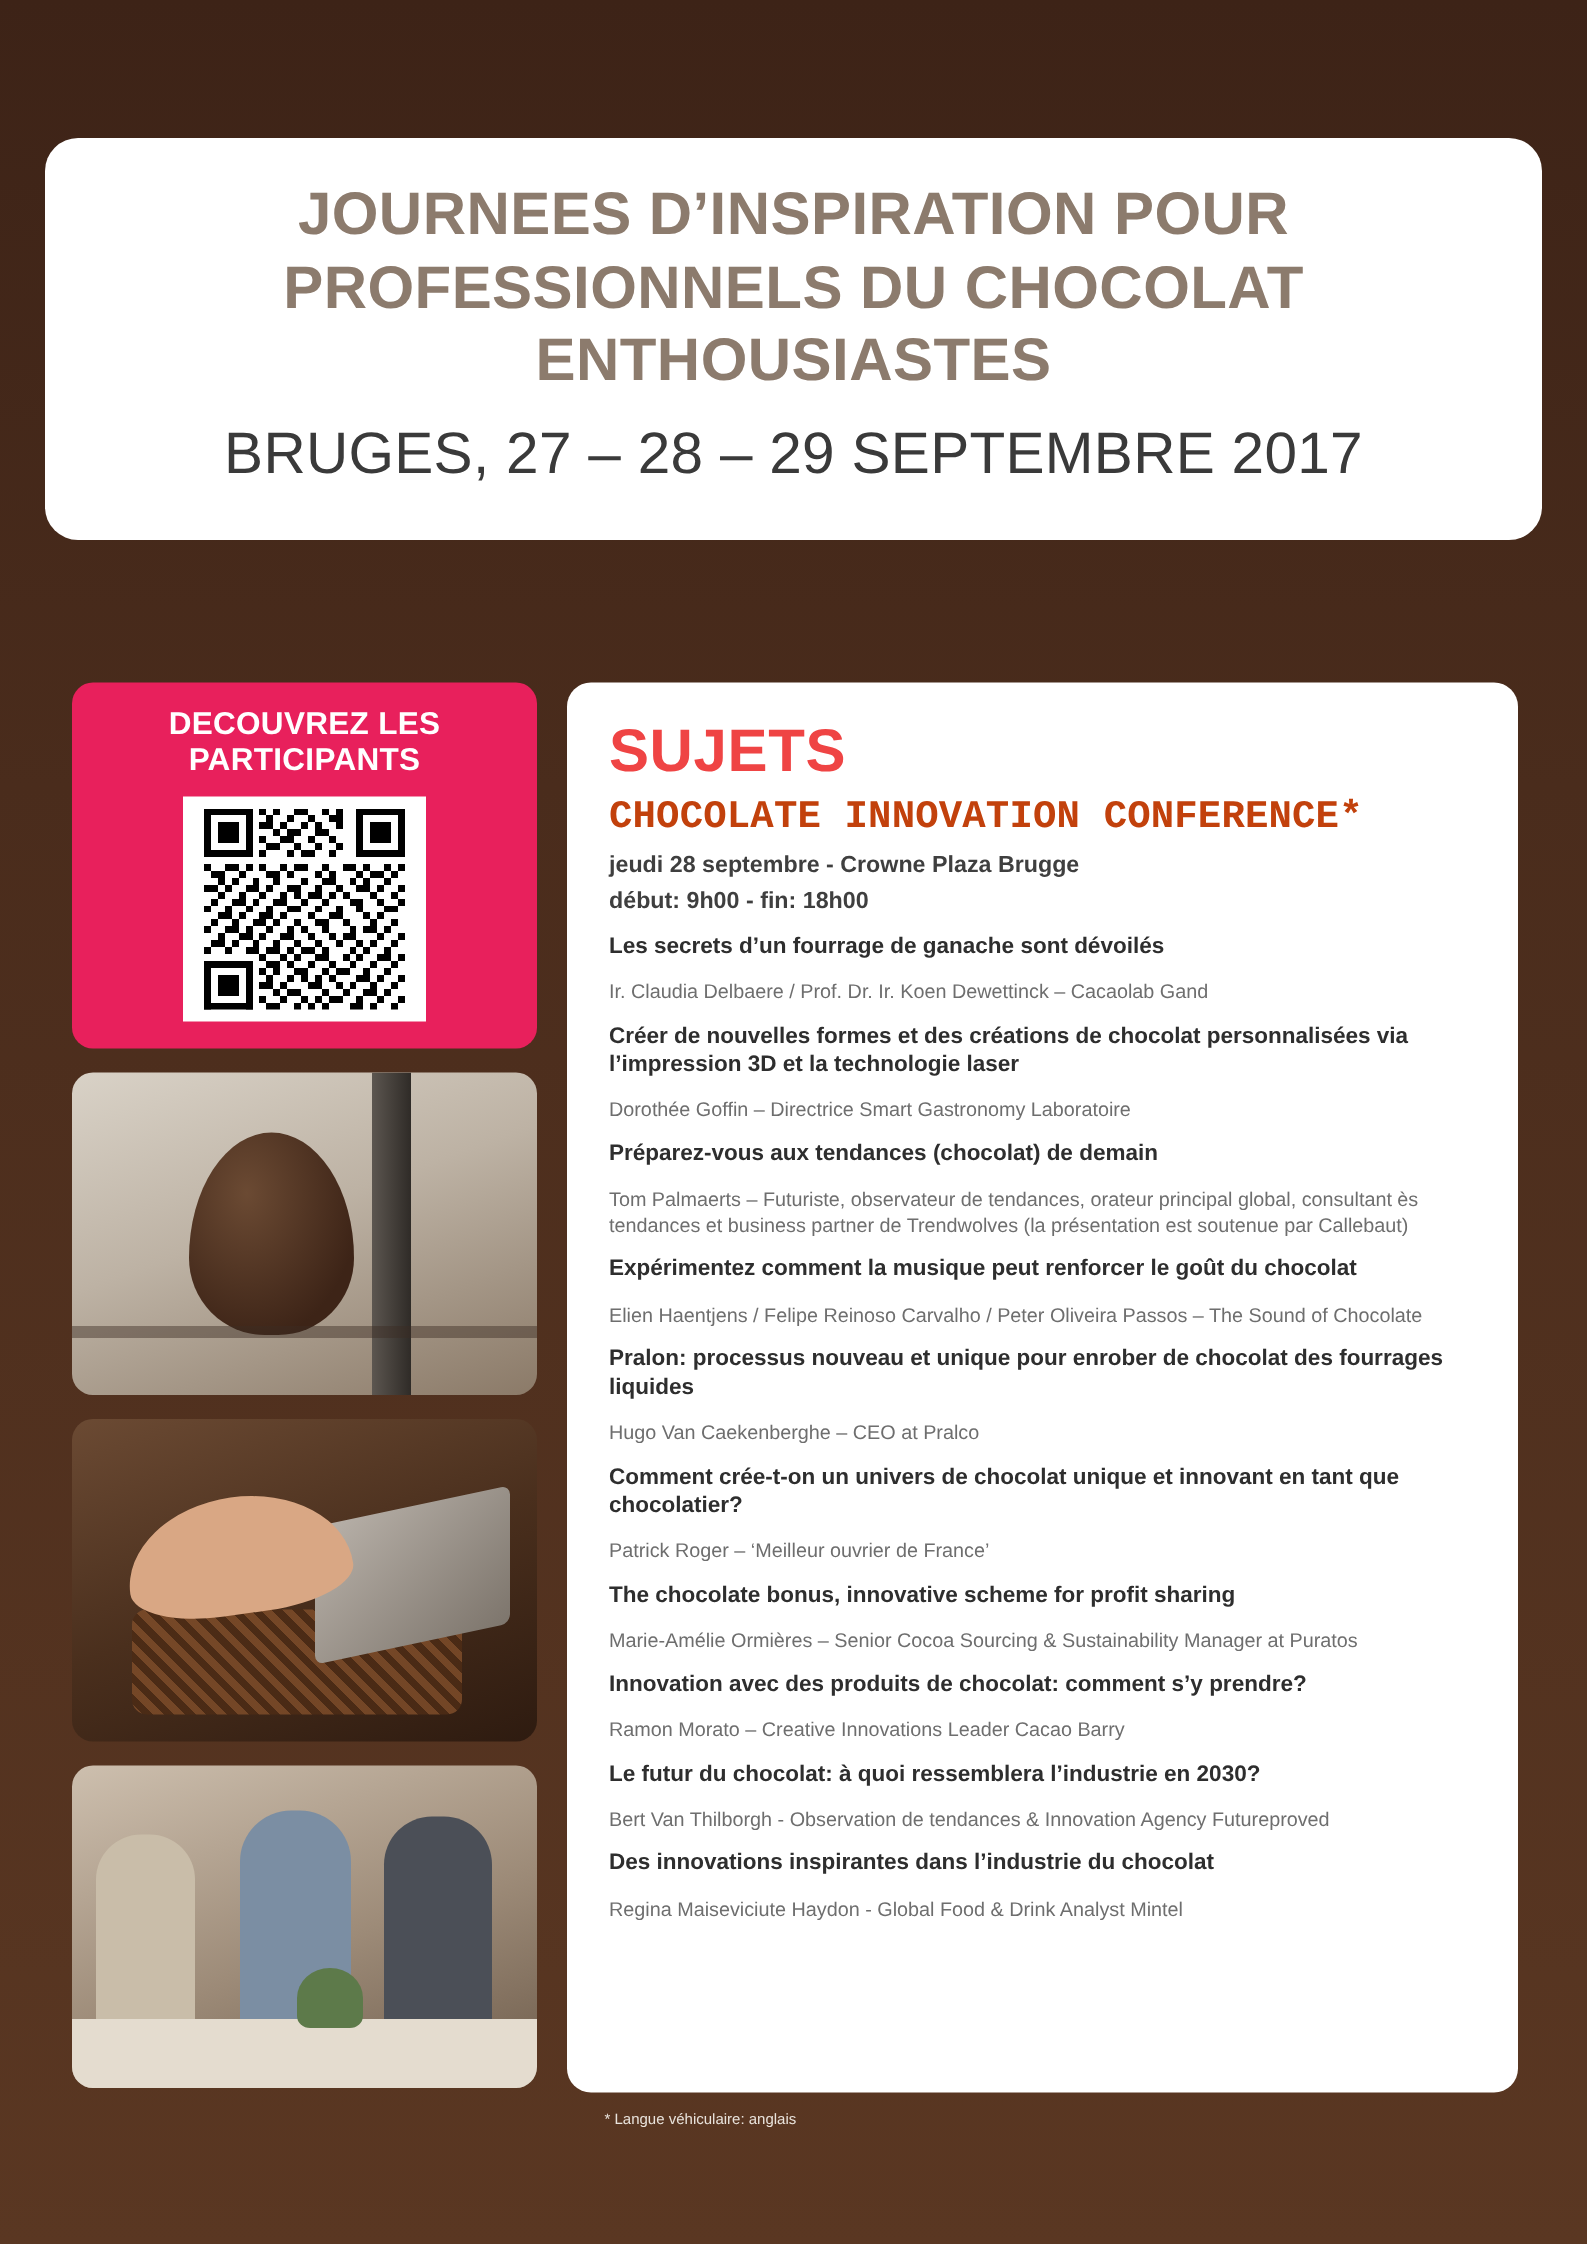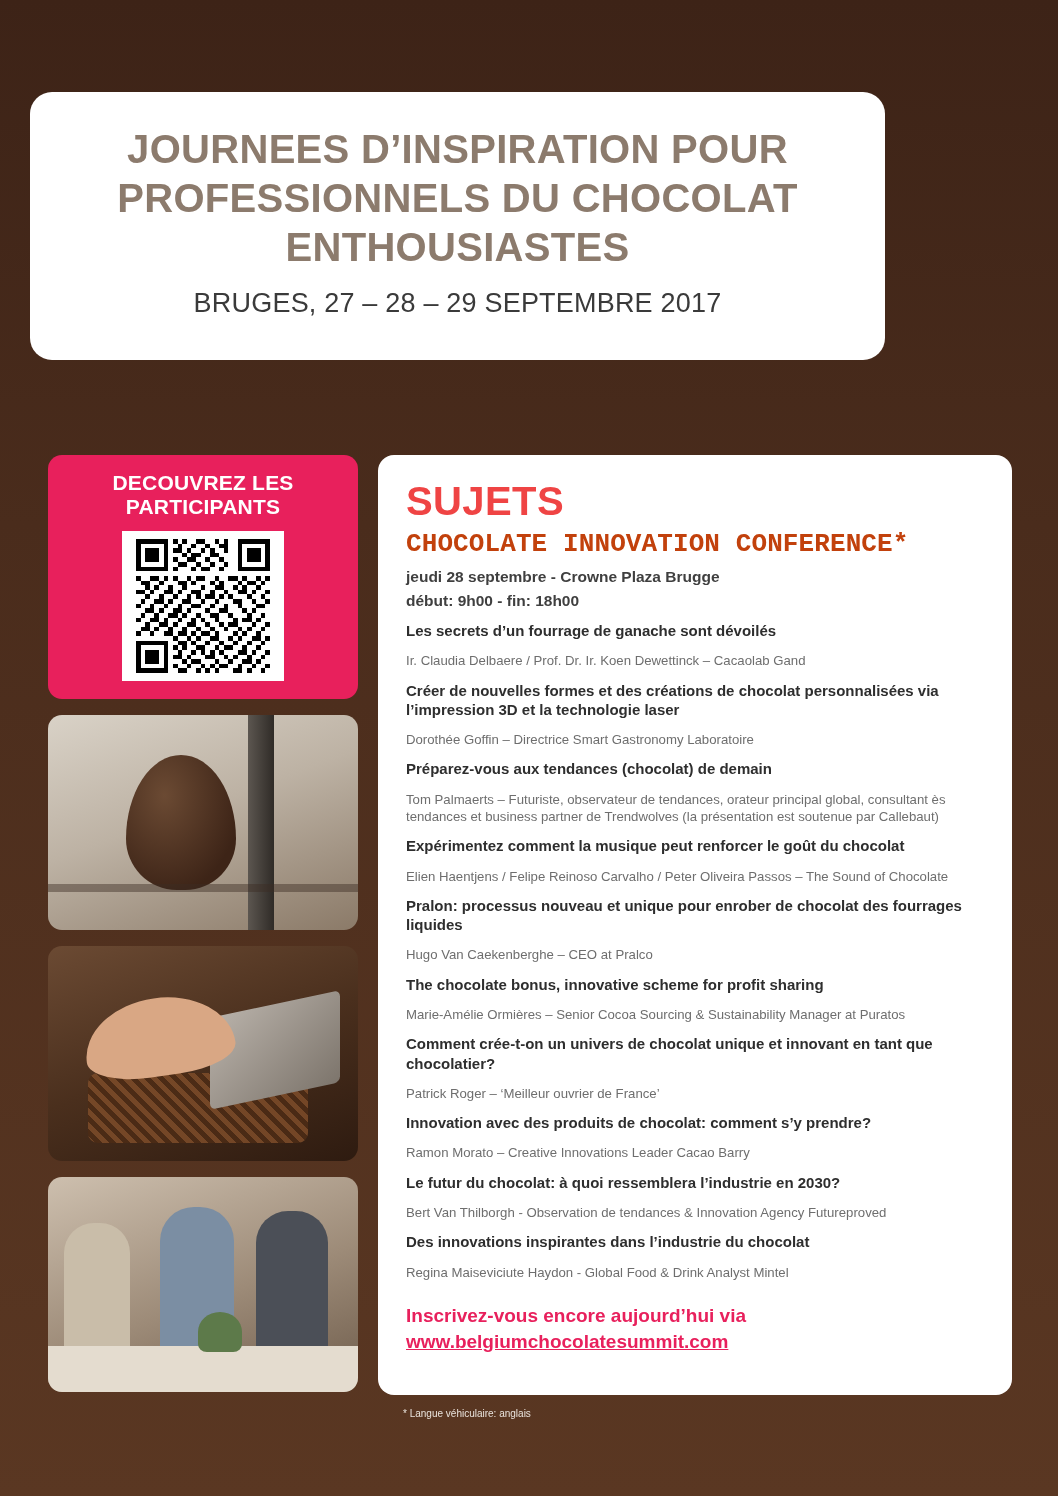--- a/index.html
+++ b/index.html
@@ -12,40 +12,40 @@
   .poster {
     position: relative;
     width: 1058px; height: 1496px;
     background: linear-gradient(180deg,#3d2317 0%, #4a2c1c 35%, #5a3722 100%);
   }
 
   
   .header-card {
     position: absolute;
     left: 30px; top: 92px;
-    width: 855px; height: 268px;
+    width: 998px; height: 268px;
     background: #ffffff;
     border-radius: 22px;
     display: flex; flex-direction: column;
     align-items: center; justify-content: center;
     padding: 10px 24px 18px;
   }
   .header-line1, .header-line2 {
     color: #8c7b6d;
     font-weight: bold;
     font-size: 40px;
     letter-spacing: 0.3px;
     text-align: center;
     line-height: 1.22;
   }
   .header-line2 { font-size: 40px; }
   .header-dates {
     margin-top: 16px;
     color: #3a3a3a;
-    font-size: 27px;
+    font-size: 39px;
     letter-spacing: 0.2px;
     text-align: right;
   }
 
   
   .left-col {
     position: absolute;
     left: 48px; top: 455px;
     width: 310px;
   }
@@ -478,40 +478,36 @@
     </div>
     <div class="topic">
       <div class="topic-title">Expérimentez comment la musique peut renforcer le goût du chocolat</div>
       <div class="topic-speaker">Elien Haentjens / Felipe Reinoso Carvalho / Peter Oliveira Passos – The Sound of Chocolate</div>
     </div>
     <div class="topic">
       <div class="topic-title">Pralon: processus nouveau et unique pour enrober de chocolat des fourrages liquides</div>
       <div class="topic-speaker">Hugo Van Caekenberghe – CEO at Pralco</div>
     </div>
     <div class="topic">
+      <div class="topic-title">Comment crée-t-on un univers de chocolat unique et innovant en tant que chocolatier?</div>
+      <div class="topic-speaker">Patrick Roger – ‘Meilleur ouvrier de France’</div>
+    </div>
+    <div class="topic">
       <div class="topic-title">The chocolate bonus, innovative scheme for profit sharing</div>
       <div class="topic-speaker">Marie-Amélie Ormières – Senior Cocoa Sourcing &amp; Sustainability Manager at Puratos</div>
     </div>
     <div class="topic">
-      <div class="topic-title">Comment crée-t-on un univers de chocolat unique et innovant en tant que chocolatier?</div>
-      <div class="topic-speaker">Patrick Roger – ‘Meilleur ouvrier de France’</div>
-    </div>
-    <div class="topic">
       <div class="topic-title">Innovation avec des produits de chocolat: comment s’y prendre?</div>
       <div class="topic-speaker">Ramon Morato – Creative Innovations Leader Cacao Barry</div>
     </div>
     <div class="topic">
       <div class="topic-title">Le futur du chocolat: à quoi ressemblera l’industrie en 2030?</div>
       <div class="topic-speaker">Bert Van Thilborgh - Observation de tendances &amp; Innovation Agency Futureproved</div>
     </div>
     <div class="topic">
       <div class="topic-title">Des innovations inspirantes dans l’industrie du chocolat</div>
       <div class="topic-speaker">Regina Maiseviciute Haydon - Global Food &amp; Drink Analyst Mintel</div>
     </div>
 
-    <div class="cta">
-      <div>Inscrivez-vous encore aujourd’hui via</div>
-      <a href="#">www.belgiumchocolatesummit.com</a>
-    </div>
   </div>
 
   <div class="footnote">* Langue véhiculaire: anglais</div>
 </div>
 
 </body></html>

